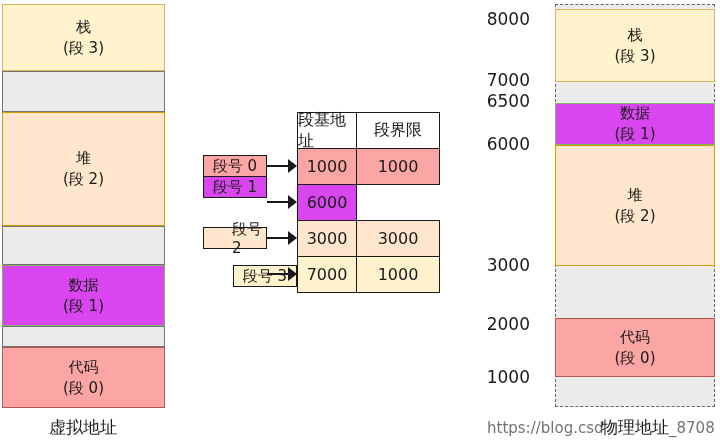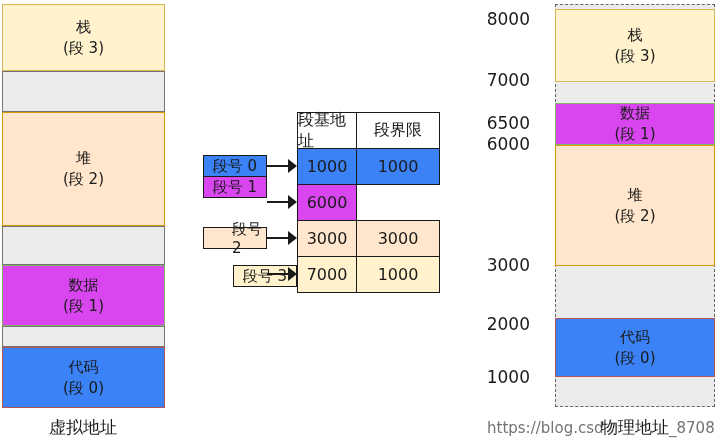--- a/index.html
+++ b/index.html
@@ -9,21 +9,21 @@
     color:#1a1a1a; overflow:hidden;
   }
   .block {
     position:absolute; box-sizing:border-box; border:1px solid;
     display:flex; flex-direction:column; align-items:center; justify-content:center;
     text-align:center; font-size:15px; line-height:21px;
   }
   .c-yellow { background:#FFF2CC; border-color:#D6B656; }
   .c-orange { background:#FFE6CC; border-color:#D79B00; }
   .c-green  { background:#d946ef; border-color:#82B366; }
-  .c-red    { background:#3b82f6; border-color:#B85450; }
+  .c-red    { background:#fca5a5; border-color:#B85450; }
   .c-gray   { background:#EBEBEB; border-color:#737373; }
 
   
   .vcol { left:2px; width:163px; }
   .v-stack { top:4px;   height:67px;  }
   .v-gap1  { top:71px;  height:41px;  }
   .v-heap  { top:112px; height:114px; }
   .v-gap2  { top:226px; height:39px;  }
   .v-data  { top:265px; height:61px;  }
   .v-gap3  { top:326px; height:21px;  }
@@ -64,21 +64,21 @@
   .pcol { left:555px; width:160px; }
   .p-stack { top:9px;   height:73px;  }
   .p-data  { top:103px; height:42px;  }
   .p-heap  { top:145px; height:121px; }
   .p-code  { top:318px; height:59px;  }
 
   .addr {
     position:absolute; width:52px; left:478px; text-align:right;
     font-size:17px; line-height:20px;
   }
-  .ad0 { top:9px; } .ad1 { top:70px; } .ad2 { top:91px;margin-top:22px; } .ad3 { top:134px; }
+  .ad0 { top:9px; } .ad1 { top:70px; } .ad2 { top:91px; } .ad3 { top:134px; }
   .ad4 { top:255px; } .ad5 { top:314px; } .ad6 { top:367px; }
 
   .caption { position:absolute; width:120px; text-align:center; font-size:17px; top:416px; }
   .cap-virtual { left:23px; }
   .cap-physical { left:575px; }
 
   .watermark { position:absolute; top:419px; font-size:15px; color:#737373; white-space:nowrap; }
   .wm-left { left:487px; }
   .wm-right { left:669px; }
 </style>

